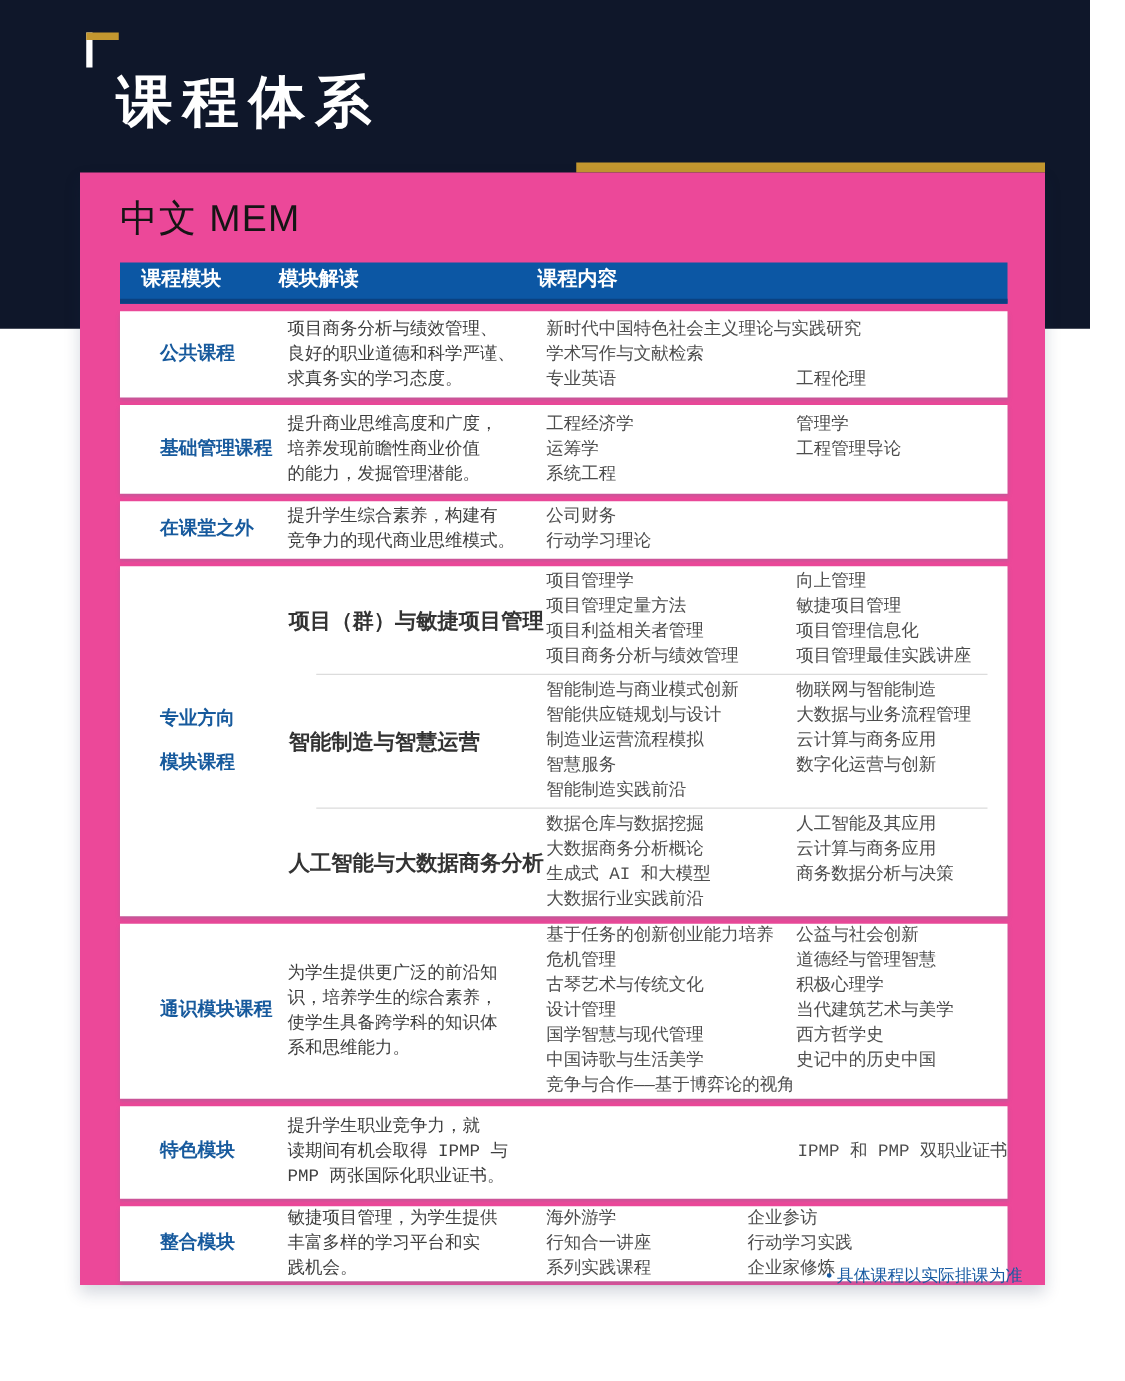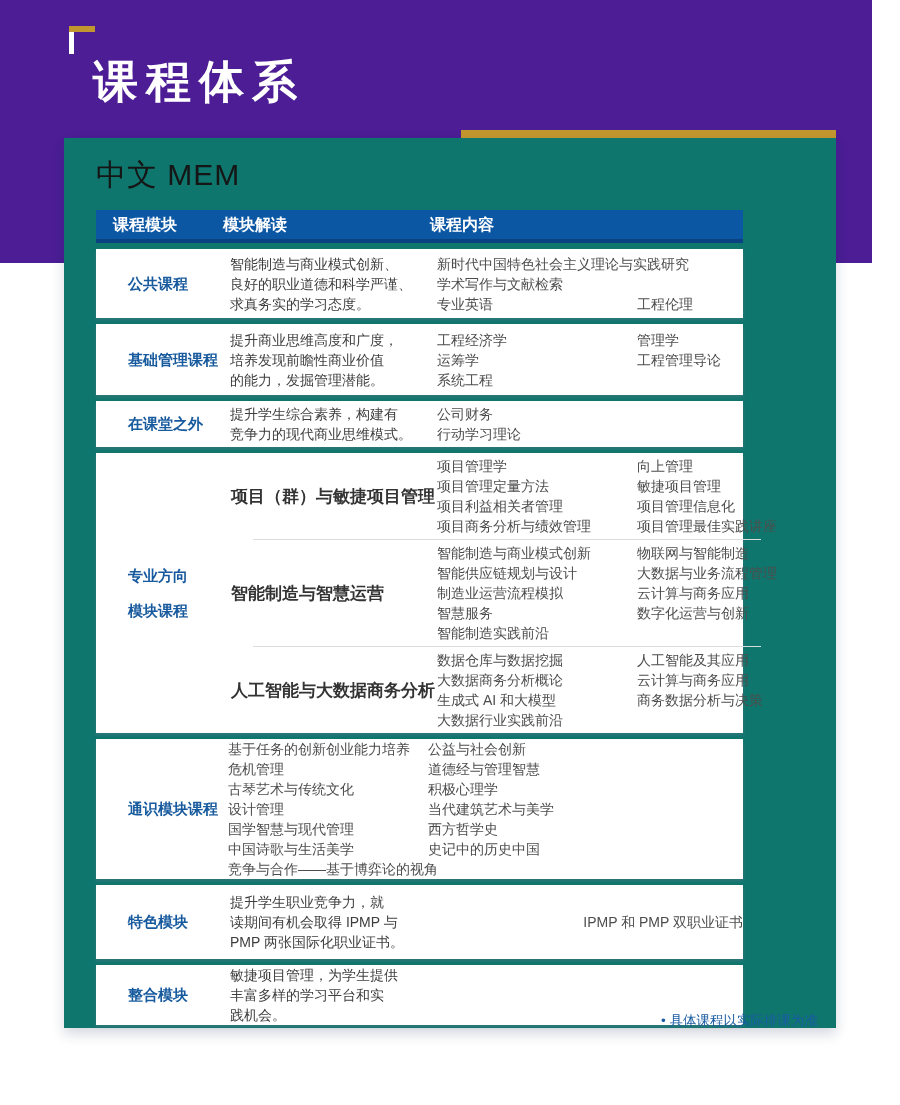--- a/index.html
+++ b/index.html
@@ -1,39 +1,39 @@
 <!DOCTYPE html>
 <html><head>
 <meta charset="utf-8">
 <style>
   * { margin:0; padding:0; box-sizing:border-box; }
   html,body { width:900px; height:1105px; background:#ffffff; overflow:hidden;
     font-family:"Liberation Sans", sans-serif; }
   .stage { position:relative; width:900px; height:1105px; }
 
   
-  .blue-band { position:absolute; left:0; top:0; width:872px; height:263px; background:#4c1d95; }
+  .blue-band { position:absolute; left:0; top:0; width:872px; height:263px; background:#0f172a; }
 
   
   .corner { position:absolute; left:69px; top:26px; width:26px; height:28px; }
   .corner-v { position:absolute; left:0; top:0; width:5px; height:28px; background:#ffffff; }
   .corner-h { position:absolute; left:0; top:0; width:26px; height:6px; background:#C3972F; }
 
   .page-title { position:absolute; left:93px; top:52px; color:#ffffff;
     font-size:45px; font-weight:bold; letter-spacing:8px; white-space:nowrap; }
 
   .gold-bar { position:absolute; left:461px; top:130px; width:375px; height:8px; background:#C3972F; }
 
   
   .card { position:absolute; left:64px; top:138px; width:772px; height:890px;
-    background:#0f766e; box-shadow:0 6px 12px rgba(20,40,80,0.18); }
+    background:#ec4899; box-shadow:0 6px 12px rgba(20,40,80,0.18); }
   .card-title { margin:17px 0 0 32px; font-size:30px; color:#151515; font-weight:normal;
     letter-spacing:1px; }
 
-  .table { margin:14px 30px 0 32px; width:647px; }
+  .table { margin:14px 30px 0 32px; width:710px;font-family:Liberation Mono, monospace; }
 
   .thead { position:relative; height:33px; background:#0C57A4; border-bottom:4px solid #0A4181; }
   .thead .h { position:absolute; top:0; height:29px; line-height:29px; color:#ffffff;
     font-size:16px; font-weight:bold; white-space:pre; }
   .h1 { left:17px; } .h2 { left:127px; } .h3 { left:334px; }
 
   .rows { display:flex; flex-direction:column; gap:6px; margin-top:6px; }
   .row { background:#ffffff; box-shadow:0 2px 3px rgba(110,120,150,0.35);
     display:grid; grid-template-columns:132px 209px 1fr; align-items:center; }
   .r1{min-height:69px} .r2{min-height:71px} .r3{min-height:46px}
@@ -82,21 +82,21 @@
       <div class="thead">
         <span class="h h1">课程模块</span>
         <span class="h h2">模块解读</span>
         <span class="h h3">课程内容</span>
       </div>
 
       <div class="rows">
 
         <div class="row r1">
           <div class="label">公共课程</div>
-          <div class="desc">智能制造与商业模式创新、
+          <div class="desc">项目商务分析与绩效管理、
 良好的职业道德和科学严谨、
 求真务实的学习态度。</div>
           <div class="content">
             <div class="subcol">新时代中国特色社会主义理论与实践研究
 学术写作与文献检索
 专业英语</div>
             <div class="subcol">
 
 工程伦理</div>
           </div>
@@ -175,20 +175,24 @@
 云计算与商务应用
 商务数据分析与决策</div>
               </div>
             </div>
 
           </div>
         </div>
 
         <div class="row r5">
           <div class="label">通识模块课程</div>
+          <div class="desc">为学生提供更广泛的前沿知
+识，培养学生的综合素养，
+使学生具备跨学科的知识体
+系和思维能力。</div>
           <div class="content">
             <div class="subcol">基于任务的创新创业能力培养
 危机管理
 古琴艺术与传统文化
 设计管理
 国学智慧与现代管理
 中国诗歌与生活美学
 竞争与合作——基于博弈论的视角</div>
             <div class="subcol">公益与社会创新
 道德经与管理智慧
@@ -207,20 +211,28 @@
           <div class="content single">
             <div class="subcol">IPMP 和 PMP 双职业证书</div>
           </div>
         </div>
 
         <div class="row r7">
           <div class="label">整合模块</div>
           <div class="desc">敏捷项目管理，为学生提供
 丰富多样的学习平台和实
 践机会。</div>
+          <div class="content narrow">
+            <div class="subcol">海外游学
+行知合一讲座
+系列实践课程</div>
+            <div class="subcol">企业参访
+行动学习实践
+企业家修炼</div>
+          </div>
         </div>
 
       </div>
     </div>
   </div>
 
   <div class="footnote">• 具体课程以实际排课为准</div>
 
 </div>
 

